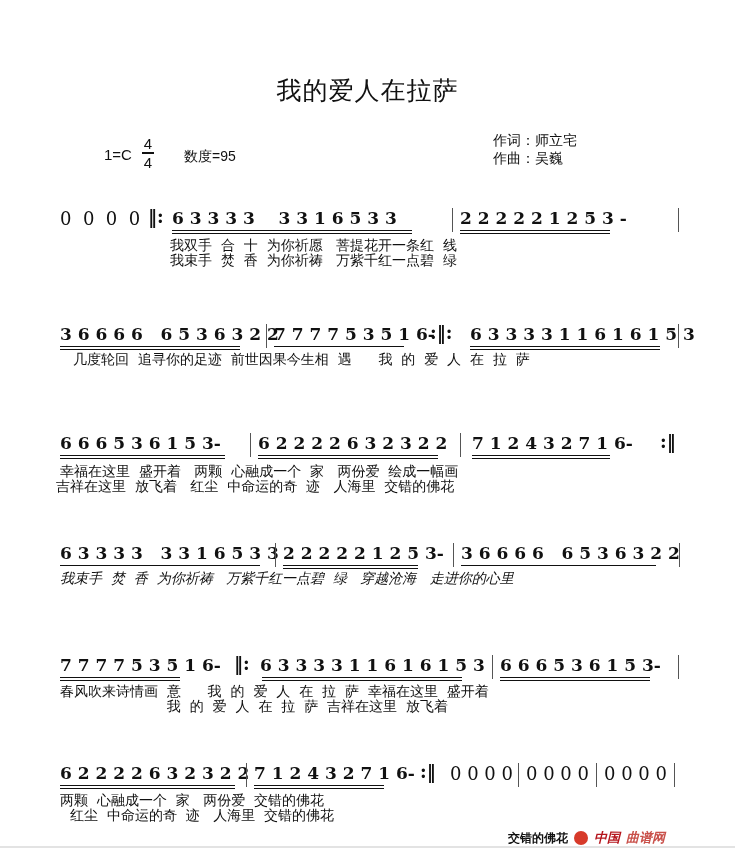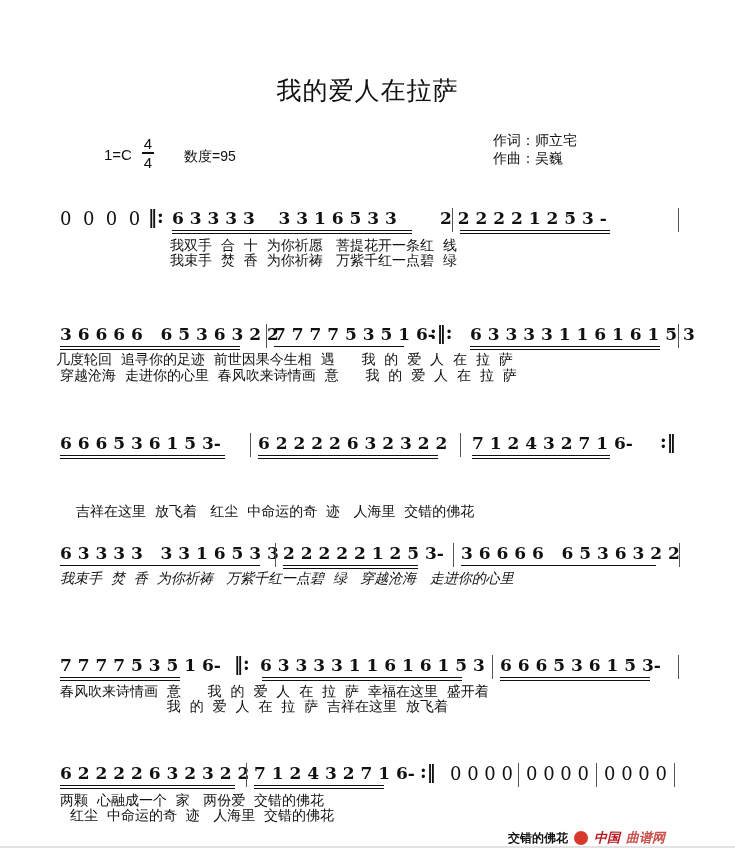--- a/index.html
+++ b/index.html
@@ -41,21 +41,21 @@
   <div>作词：师立宅</div>
   <div>作曲：吴巍</div>
 </div>
 
 <div class="abs row" style="top:208px;">
   <div class="notes" style="left:60px;">
     <span class="n" style="left:0; font-weight:normal; font-size:18px;">0&nbsp;&nbsp;0&nbsp;&nbsp;0&nbsp;&nbsp;0</span>
     <span class="rep" style="left:88px;">‖:</span>
     <span class="n" style="left:112px;">6 3 3 3&nbsp;3&nbsp;&nbsp;&nbsp;&nbsp;3 3 1 6 5 3 3</span>
     <span class="bl" style="left:392px;"></span>
-    <span class="n" style="left:380px;">2 2 2 2 2 1 2 5 3 -</span>
+    <span class="n" style="left:400px;">2 2 2 2 2 1 2 5 3 -</span>
     <span class="bl" style="left:618px;"></span>
   </div>
   <div class="ul" style="left:172px; top:22px; width:240px;"></div>
   <div class="ul" style="left:172px; top:25px; width:240px;"></div>
   <div class="ul" style="left:460px; top:22px; width:150px;"></div>
   <div class="ul" style="left:460px; top:25px; width:150px;"></div>
   <div class="lyr" style="left:170px; top:29px;">我双手  合  十  为你祈愿   菩提花开一条红  线</div>
   <div class="lyr" style="left:170px; top:44px;">我束手  焚  香  为你祈祷   万紫千红一点碧  绿</div>
 </div>
 
@@ -66,40 +66,40 @@
     <span class="n" style="left:214px;">7 7 7 7 5 3 5 1 6-</span>
     <span class="rep" style="left:370px;">:‖:</span>
     <span class="n" style="left:410px;">6 3 3 3 3 1 1 6 1 6 1 5 3</span>
     <span class="bl" style="left:618px;"></span>
   </div>
   <div class="ul" style="left:60px; top:22px; width:180px;"></div>
   <div class="ul" style="left:60px; top:25px; width:180px;"></div>
   <div class="ul" style="left:274px; top:22px; width:130px;"></div>
   <div class="ul" style="left:470px; top:22px; width:190px;"></div>
   <div class="ul" style="left:470px; top:25px; width:190px;"></div>
-  <div class="lyr" style="left:56px; top:27px;">几度轮回  追寻你的足迹  前世因果今生相  遇      我  的  爱  人  在  拉  萨</div>
-  <div class="lyr" style="left:60px; top:43px;">穿越沧海  走进你的心里  春风吹来诗情画  意      我  的  爱  人  在  拉  萨</div>
+  <div class="lyr" style="left:73px; top:27px;">几度轮回  追寻你的足迹  前世因果今生相  遇      我  的  爱  人  在  拉  萨</div>
 </div>
 
 <div class="abs row" style="top:433px;">
   <div class="notes" style="left:60px;">
     <span class="n" style="left:0;">6 6 6 5 3 6 1 5 3-</span>
     <span class="bl" style="left:190px;"></span>
     <span class="n" style="left:198px;">6 2 2 2 2 6 3 2 3 2 2</span>
     <span class="bl" style="left:400px;"></span>
     <span class="n" style="left:412px;">7 1 2 4 3 2 7 1 6-</span>
     <span class="rep" style="left:600px;">:‖</span>
   </div>
   <div class="ul" style="left:60px; top:22px; width:165px;"></div>
   <div class="ul" style="left:60px; top:25px; width:165px;"></div>
   <div class="ul" style="left:258px; top:22px; width:180px;"></div>
   <div class="ul" style="left:258px; top:25px; width:180px;"></div>
   <div class="ul" style="left:472px; top:22px; width:138px;"></div>
   <div class="ul" style="left:472px; top:25px; width:138px;"></div>
-  <div class="lyr" style="left:76px; top:45px;margin-top:25px;">吉祥在这里  放飞着   红尘  中命运的奇  迹   人海里  交错的佛花</div>
+  <div class="lyr" style="left:60px; top:30px;">幸福在这里  盛开着   两颗  心融成一个  家   两份爱  绘成一幅画</div>
+  <div class="lyr" style="left:56px; top:45px;">吉祥在这里  放飞着   红尘  中命运的奇  迹   人海里  交错的佛花</div>
 </div>
 
 <div class="abs row" style="top:543px;">
   <div class="notes" style="left:60px;">
     <span class="n" style="left:0;">6 3 3 3 3&nbsp;&nbsp;&nbsp;3 3 1 6 5 3 3</span>
     <span class="bl" style="left:215px;"></span>
     <span class="n" style="left:223px;">2 2 2 2 2 1 2 5 3-</span>
     <span class="bl" style="left:393px;"></span>
     <span class="n" style="left:401px;">3 6 6 6 6&nbsp;&nbsp;&nbsp;6 5 3 6 3 2 2</span>
     <span class="bl" style="left:619px;"></span>

